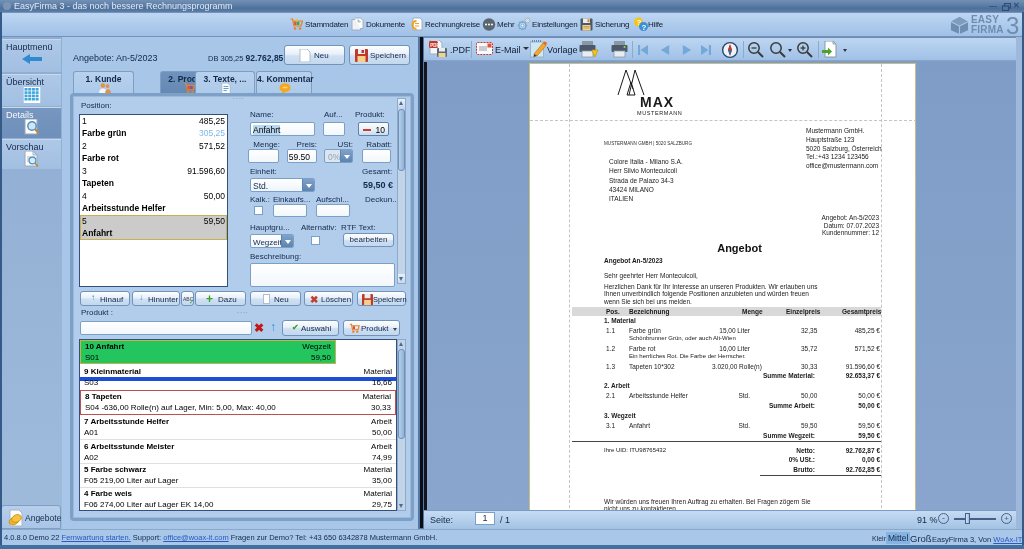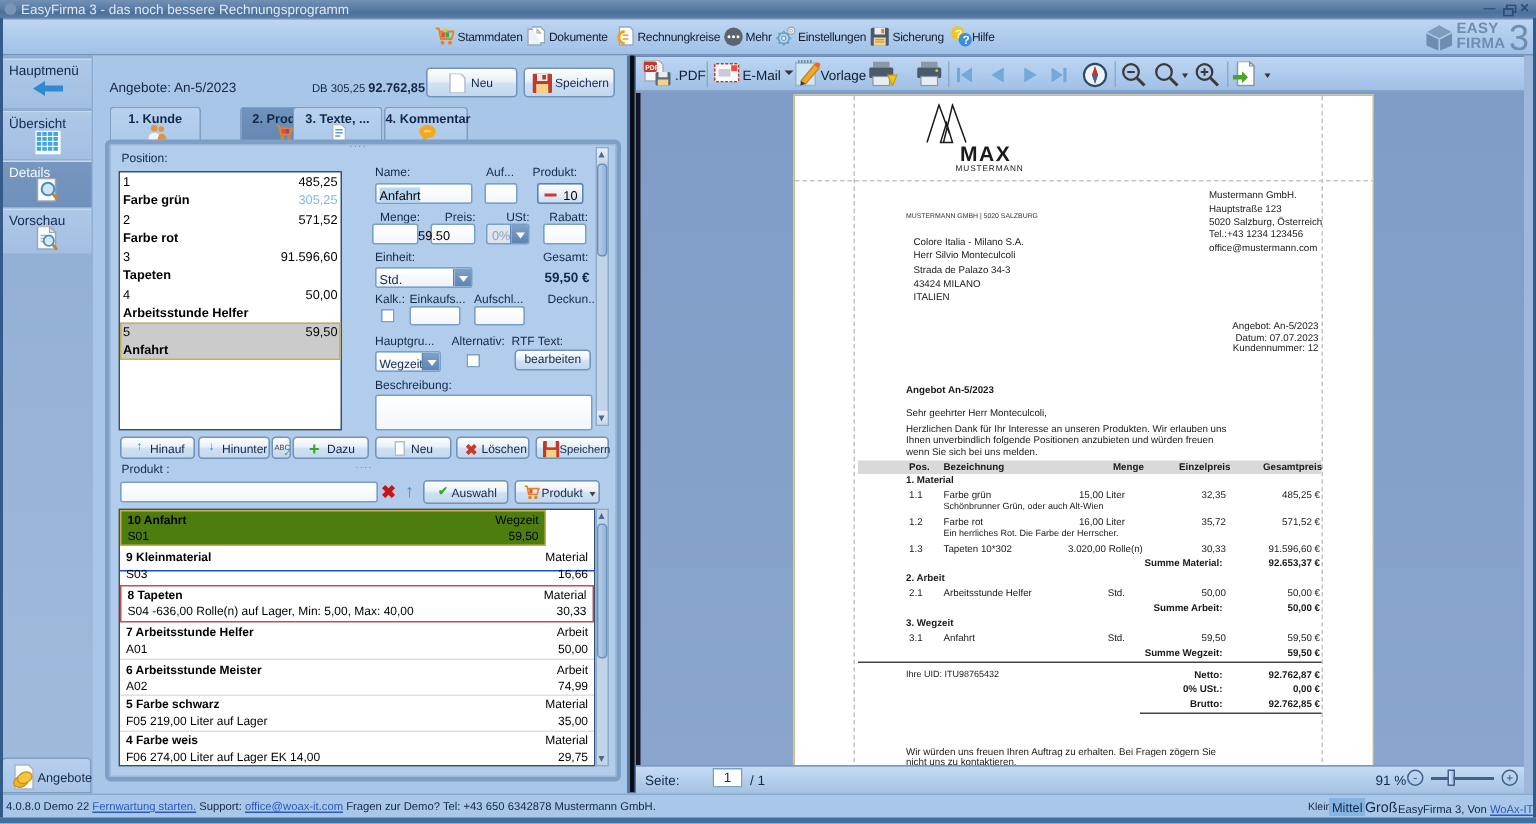--- a/index.html
+++ b/index.html
@@ -315,21 +315,21 @@
       <div class="abs field" style="left:285px; top:26px; width:31px; height:14px; background:linear-gradient(#fdfefe,#e8f0fa 50%,#c9dcf0); border-color:#5a82b0;">
         <span class="abs" style="left:4px; top:6px; width:8px; height:2px; background:#d03a2a;"></span>
         <span class="abs" style="right:3px; top:2px;">10</span>
       </div>
       <div class="abs flabel" style="left:177px; top:44px; width:30px; text-align:right;">Menge:</div>
       <div class="abs flabel" style="left:214px; top:44px; width:30px; text-align:right;">Preis:</div>
       <div class="abs flabel" style="left:251px; top:44px; width:29px; text-align:right;">USt:</div>
       <div class="abs flabel" style="left:286px; top:44px; width:33px; text-align:right;">Rabatt:</div>
       <div class="abs field" style="left:175px; top:53px; width:31px; height:14px;"></div>
       <div class="abs field" style="left:214px; top:53px; width:30px; height:14px;">
-          <span class="abs" style="right:16px; top:2px;">59.50</span>
+          <span class="abs" style="right:6px; top:2px;">59.50</span>
         </div>
       <div class="abs combo" style="left:251px; top:53px; width:29px; height:14px; background:#dce6f0;">
           <span class="abs" style="left:3px; top:2px; color:#94a4b4;">0%</span>
           <span class="cbtn"></span>
         </div>
       <div class="abs field" style="left:289px; top:53px; width:29px; height:14px;"></div>
       <div class="abs flabel" style="left:177px; top:71px;">Einheit:</div>
       <div class="abs flabel" style="left:289px; top:71px; width:30px; text-align:right;">Gesamt:</div>
       <div class="abs combo" style="left:177px; top:82px; width:65px; height:14px;">
           <span class="abs" style="left:2px; top:2px;">Std.</span>
@@ -411,27 +411,27 @@
           <path d="M1 1 L3 1 L4.5 8 L11.5 8 L13 3 L3.5 3" fill="none" stroke="#e8821e" stroke-width="1.4"></path>
           <rect x="5" y="3.5" width="2.6" height="3.6" fill="#e74c3c"></rect>
           <circle cx="5.5" cy="10.5" r="1.5" fill="#e8821e"></circle>
           <circle cx="10.5" cy="10.5" r="1.5" fill="#e8821e"></circle>
         </svg>
         <span class="abs" style="left:17px; top:3px;">Produkt</span>
         <span class="abs" style="right:2px; top:7px; width:0; height:0; border-left:2.5px solid transparent; border-right:2.5px solid transparent; border-top:3px solid #444;"></span>
       </div>
 
     <div class="abs whitebox" id="prodlist" style="left:6px; top:243px; width:318px; height:172px; font-size:8px;">
-      <div class="abs" style="left:0px; top:0px; width:284px; height:24px; background:#4d7c0f; border:1px solid #c8b04a;">
+      <div class="abs" style="left:0px; top:0px; width:256px; height:24px; background:#22c55e; border:1px solid #c8b04a;">
         <span class="abs" style="left:4px; top:1px; font-weight:bold;">10 Anfahrt</span>
           <span class="abs" style="right:4px; top:1px;">Wegzeit</span>
         <span class="abs" style="left:4px; top:12px;">S01</span>
           <span class="abs" style="right:4px; top:12px;">59,50</span>
       </div>
-      <div class="abs" style="left:0px; top:25px; width:316px; height:16px; border-bottom:1px solid #1d4ed8;text-decoration:underline;">
+      <div class="abs" style="left:0px; top:25px; width:316px; height:16px; border-bottom:4px solid #1d4ed8;text-decoration:underline;">
         <span class="abs" style="left:4px; top:2px; font-weight:bold;">9 Kleinmaterial</span>
           <span class="abs" style="right:4px; top:2px;">Material</span>
         <span class="abs" style="left:4px; top:13px;">S03</span>
           <span class="abs" style="right:4px; top:13px;">16,66</span>
       </div>
       <div class="abs" style="left:0px; top:50px; width:316px; height:25px; border:1px solid #c0504d;">
         <span class="abs" style="left:4px; top:1px; font-weight:bold;">8 Tapeten</span>
           <span class="abs" style="right:4px; top:1px;">Material</span>
         <span class="abs" style="left:4px; top:12px;">S04 -636,00 Rolle(n) auf Lager, Min: 5,00, Max: 40,00</span>
           <span class="abs" style="right:4px; top:12px;">30,33</span>
@@ -607,20 +607,21 @@
     <div class="p" style="left:75px; top:46px; font-size:5.5px; color:#1a1a1a; letter-spacing:0.6px;">MUSTERMANN</div>
 
     <div class="p" style="left:244px; top:63px; line-height:8.8px;">Mustermann GmbH.<br>Hauptstraße 123<br>5020 Salzburg, Österreich<br>Tel.:+43 1234 123456<br>office@mustermann.com</div>
 
     <div class="p" style="left:42px; top:77px; font-size:4.6px; color:#333;">MUSTERMANN GMBH | 5020 SALZBURG</div>
 
     <div class="p" style="left:47px; top:93px; line-height:9.3px;">Colore Italia - Milano S.A.<br>Herr Silvio Monteculcoli<br>Strada de Palazo 34-3<br>43424 MILANO<br>ITALIEN</div>
 
     <div class="p" style="left:249px; top:150px; width:100px; text-align:right; line-height:7.7px;">Angebot: An-5/2023<br>Datum: 07.07.2023<br>Kundennummer: 12</div>
 
+    <div class="p" style="left:0; top:178px; width:387px; text-align:center; font-size:11px; font-weight:bold; color:#111;">Angebot</div>
     <div class="p" style="left:42px; top:193px; font-weight:bold;">Angebot An-5/2023</div>
     <div class="p" style="left:42px; top:208px;">Sehr geehrter Herr Monteculcoli,</div>
     <div class="p" style="left:42px; top:219px; line-height:7.3px; white-space:normal; width:252px;">Herzlichen Dank für Ihr Interesse an unseren Produkten. Wir erlauben uns Ihnen unverbindlich folgende Positionen anzubieten und würden freuen wenn Sie sich bei uns melden.</div>
 
     <div class="abs" style="left:42px; top:243px; width:309px; height:8.6px; background:#d9d9d9;"></div>
     <div class="p" style="left:44px; top:244px; font-weight:bold;">Pos.</div>
     <div class="p" style="left:67px; top:244px; font-weight:bold;">Bezeichnung</div>
     <div class="p" style="left:180px; top:244px; width:40px; text-align:right; font-weight:bold;">Menge</div>
     <div class="p" style="left:224px; top:244px; font-weight:bold;">Einzelpreis</div>
     <div class="p" style="left:280px; top:244px; width:70px; text-align:right; font-weight:bold;">Gesamtpreis</div>

